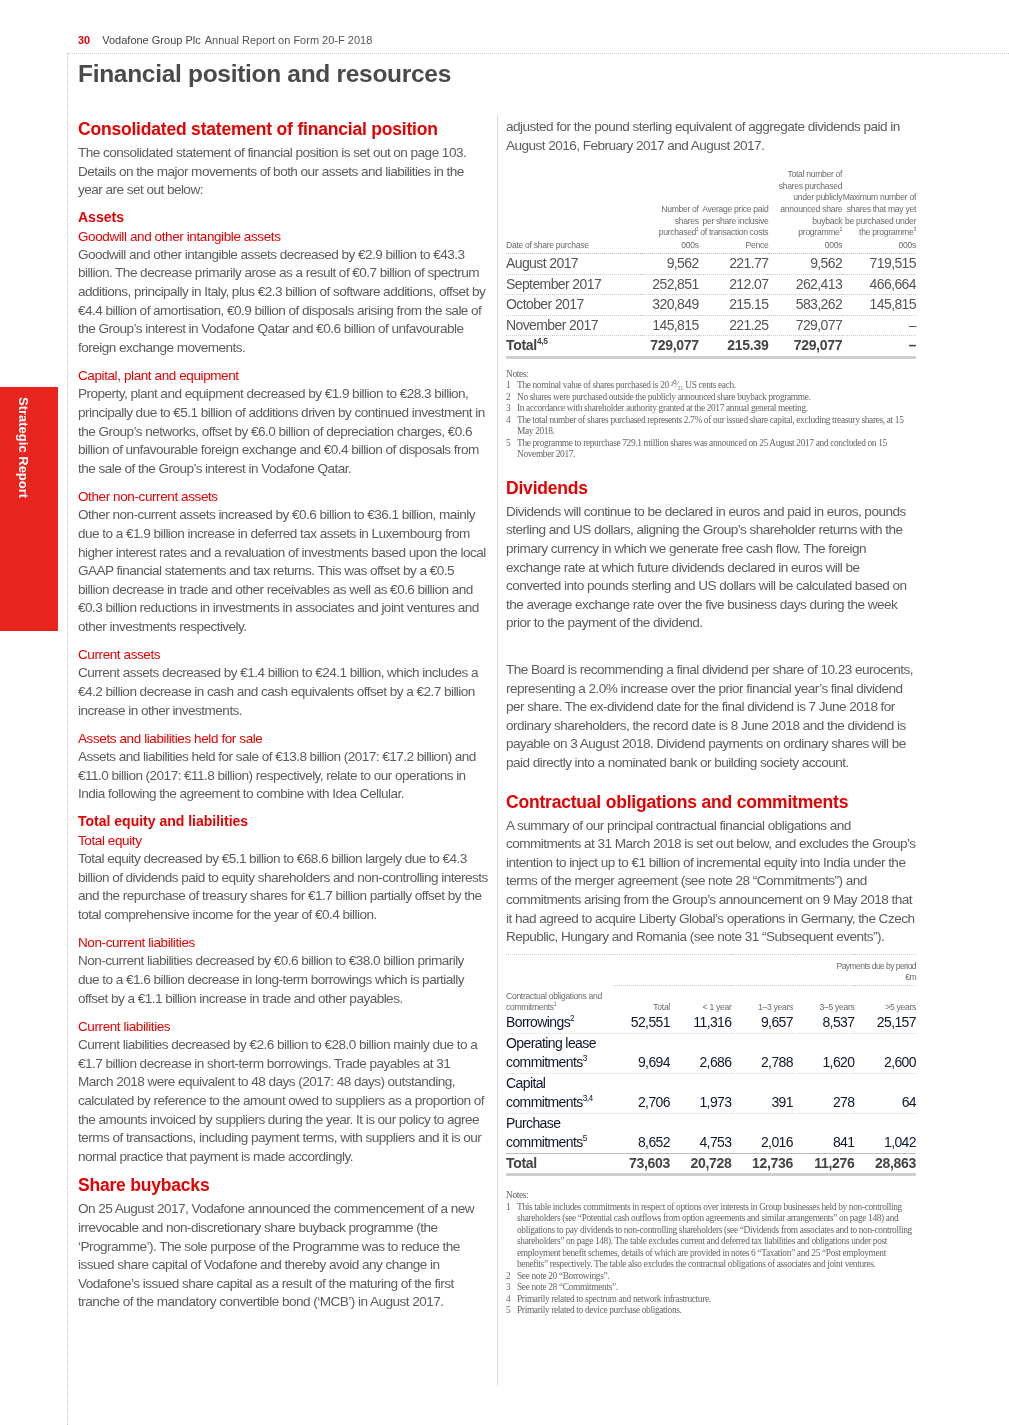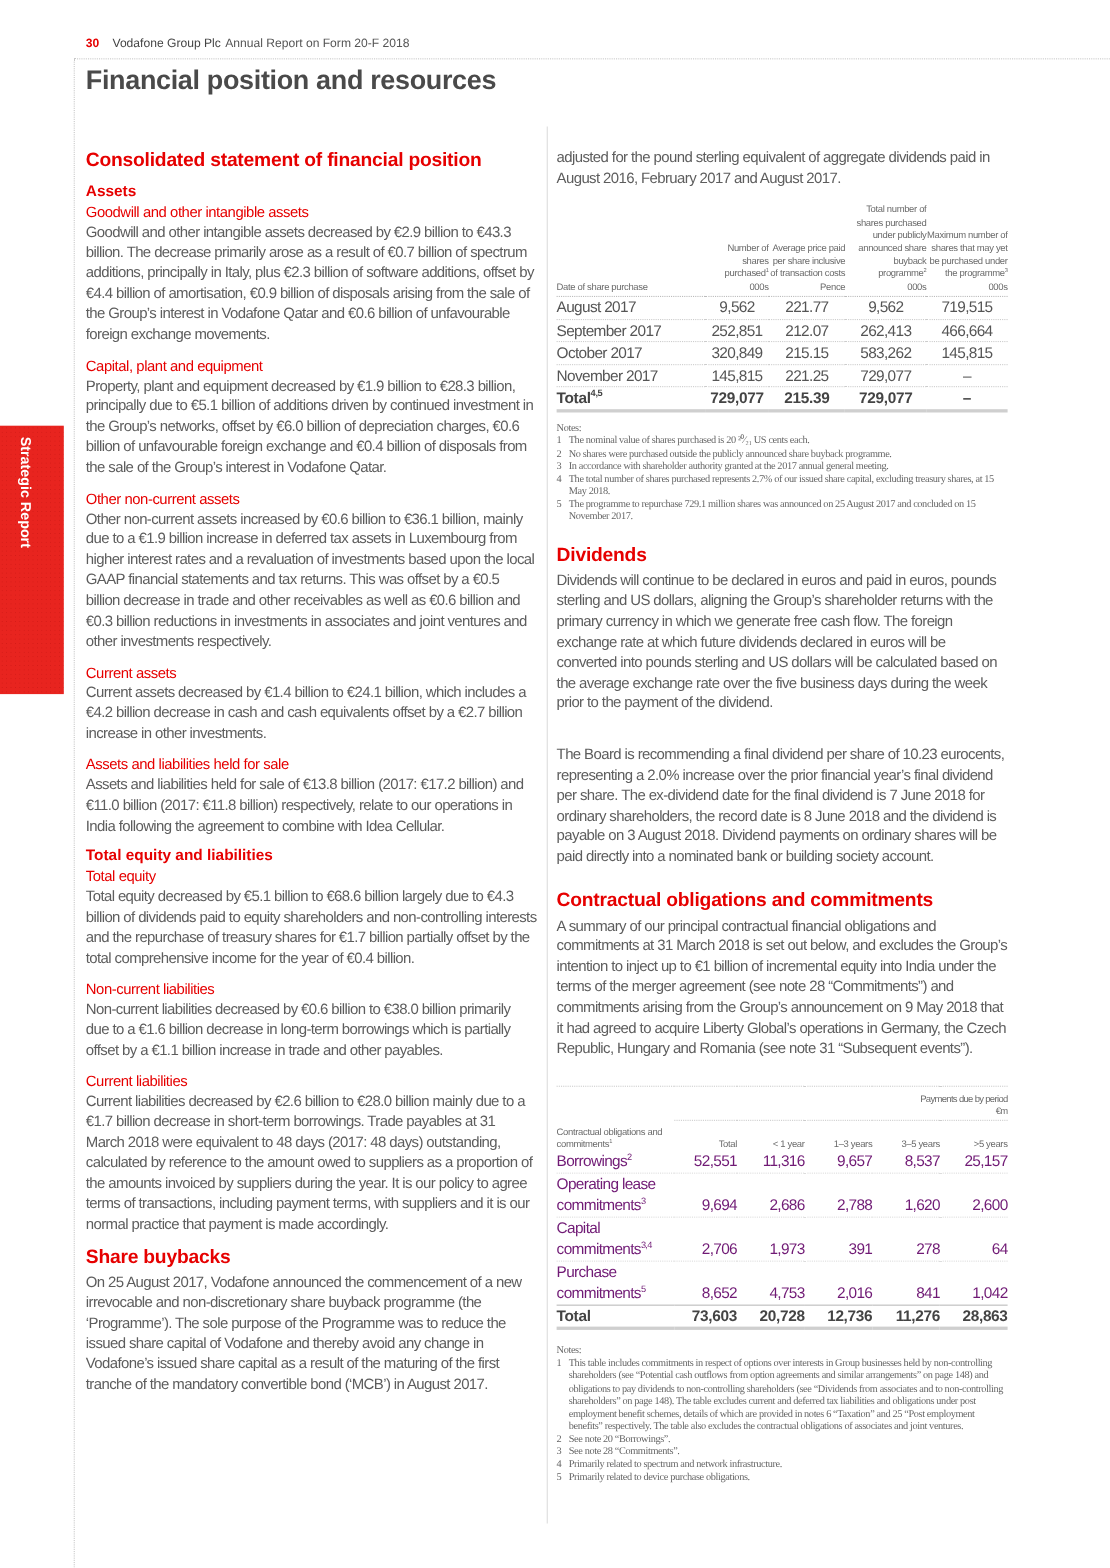--- a/index.html
+++ b/index.html
@@ -11,73 +11,74 @@
   .topline .co { font-weight: normal; color: #444; margin-right: 4px; }
 
   .frame { position: absolute; left: 67px; top: 53px; width: 942px; height: 1372px;
            border-top: 1px dotted #c8c8c8; border-left: 1px dotted #c8c8c8; }
   .page-title { position: absolute; left: 78px; top: 60px; font-size: 24.5px; font-weight: bold; color: #4a4a4a; letter-spacing: -0.3px; }
 
   .side-tab { position: absolute; left: 0; top: 387px; width: 58px; height: 244px; background: #e8241f;
               background-image: radial-gradient(rgba(150,0,0,0.25) 0.6px, transparent 0.7px); background-size: 4px 4px; }
   .side-tab span { position: absolute; left: 16px; top: 10px; writing-mode: vertical-rl; color: #fff; font-weight: bold; font-size: 13px; }
 
-  .col { position: absolute; top: 134px; }
+  .col { position: absolute; top: 118px; }
   .col-left { left: 78px; width: 410px; }
   .col-right { left: 506px; width: 410px; }
   .divider { position: absolute; left: 497px; top: 115px; width: 0; height: 1270px; border-left: 1px solid #dcdcdc; }
 
   .h1 { color: #e60000; font-weight: bold; font-size: 17.5px; line-height: 22px; letter-spacing: -0.2px; }
   .h2 { color: #e60000; font-weight: bold; font-size: 14px; line-height: 18px; margin-top: 8px; }
   .h3 { color: #e60000; font-size: 13.5px; line-height: 18px; margin-top: 10px; letter-spacing: -0.4px; }
   .h3.tight { margin-top: 2px; }
   .p { font-size: 13.6px; line-height: 18.6px; letter-spacing: -0.55px; color: #5d5d5d; }
   .p.gap { margin-top: 28px; }
   .h1 + .p { margin-top: 4px; }
 
   table { border-collapse: collapse; width: 100%; }
   .t1 { margin-top: 14px; }
   .t1 th { font-weight: normal; font-size: 8.6px; line-height: 11.6px; color: #6a6a6a; text-align: right; vertical-align: bottom; letter-spacing: -0.3px; padding: 0; }
   .t1 th.first { text-align: left; }
   .t1 tr.units th { border-bottom: 1px dotted #bbb; padding-bottom: 2px; padding-top: 1px; }
-  .t1 td { font-size: 14px; line-height: 19.5px; text-align: center; letter-spacing: -0.6px; color: #555; border-bottom: 1px dotted #ccc; padding: 0; }
+  .t1 td { font-size: 14px; line-height: 19.5px; text-align: right; letter-spacing: -0.6px; color: #555; border-bottom: 1px dotted #ccc; padding: 0; }
   .t1 td.first { text-align: left; }
   .t1 tr.total td { font-weight: bold; color: #444; border-bottom: 3px solid #cfcfcf; letter-spacing: -0.3px; }
   sup { font-size: 0.6em; vertical-align: super; line-height: 0; }
 
   .notes { margin-top: 10px; font-size: 9.4px; line-height: 11.5px; color: #666; letter-spacing: -0.35px; font-family: Liberation Serif, serif; }
   .notes .note { display: flex; }
   .notes .note .n { width: 11px; flex: none; }
 
   .t2 { margin-top: 4px; }
   .t2 .period { font-size: 8.6px; line-height: 11px; color: #6a6a6a; text-align: right; border-top: 1px dotted #ccc; padding-top: 6px; }
   .t2 .period-row td { border-bottom: 1px dotted #ccc; }
   .t2 th { font-weight: normal; font-size: 8.6px; line-height: 11px; color: #6a6a6a; text-align: right; vertical-align: bottom; letter-spacing: -0.3px; padding: 0; }
   .t2 th.first { text-align: left; padding-top: 6px; }
-  .t2 td { font-size: 14px; line-height: 19.5px; text-align: right; letter-spacing: -0.6px; color: #701a75; vertical-align: bottom; padding: 0; border-bottom: 1px dotted #ddd; }
+  .t2 td { font-size: 14px; line-height: 19.5px; text-align: right; letter-spacing: -0.6px; color: #0f172a; vertical-align: bottom; padding: 0; border-bottom: 1px dotted #ddd; }
   .t2 td.first { text-align: left; }
   .t2 tr.total td { font-weight: bold; color: #444; border-top: 1px solid #bbb; border-bottom: 3px solid #cfcfcf; letter-spacing: -0.3px; }
 </style>
 </head>
 <body>
 
 <div class="topline">
   <span class="pnum">30</span><span class="co">Vodafone Group Plc</span><span>Annual Report on Form 20-F 2018</span>
 </div>
 <div class="frame"></div>
 <div class="page-title">Financial position and resources</div>
 
 <div class="side-tab">
   <span>Strategic Report</span>
 </div>
 
 <div class="divider"></div>
 
 <div class="col col-left">
   <div class="h1">Consolidated statement of financial position</div>
+  <div class="p">The consolidated statement of financial position is set out on page 103. Details on the major movements of both our assets and liabilities in the year are set out below:</div>
 
   <div class="h2">Assets</div>
   <div class="h3 tight">Goodwill and other intangible assets</div>
   <div class="p">Goodwill and other intangible assets decreased by €2.9 billion to €43.3 billion. The decrease primarily arose as a result of €0.7 billion of spectrum additions, principally in Italy, plus €2.3 billion of software additions, offset by €4.4 billion of amortisation, €0.9 billion of disposals arising from the sale of the Group’s interest in Vodafone Qatar and €0.6 billion of unfavourable foreign exchange movements.</div>
 
   <div class="h3">Capital, plant and equipment</div>
   <div class="p">Property, plant and equipment decreased by €1.9 billion to €28.3 billion, principally due to €5.1 billion of additions driven by continued investment in the Group’s networks, offset by €6.0 billion of depreciation charges, €0.6 billion of unfavourable foreign exchange and €0.4 billion of disposals from the sale of the Group’s interest in Vodafone Qatar.</div>
 
   <div class="h3">Other non-current assets</div>
   <div class="p">Other non-current assets increased by €0.6 billion to €36.1 billion, mainly due to a €1.9 billion increase in deferred tax assets in Luxembourg from higher interest rates and a revaluation of investments based upon the local GAAP financial statements and tax returns. This was offset by a €0.5 billion decrease in trade and other receivables as well as €0.6 billion and €0.3 billion reductions in investments in associates and joint ventures and other investments respectively.</div>
@@ -187,21 +188,21 @@
       </div>
   </div>
 
   <div class="h1" style="margin-top:16px">Dividends</div>
   <div class="p">Dividends will continue to be declared in euros and paid in euros, pounds sterling and US dollars, aligning the Group’s shareholder returns with the primary currency in which we generate free cash flow. The foreign exchange rate at which future dividends declared in euros will be converted into pounds sterling and US dollars will be calculated based on the average exchange rate over the five business days during the week prior to the payment of the dividend.</div>
   <div class="p gap">The Board is recommending a final dividend per share of 10.23 eurocents, representing a 2.0% increase over the prior financial year’s final dividend per share. The ex-dividend date for the final dividend is 7 June 2018 for ordinary shareholders, the record date is 8 June 2018 and the dividend is payable on 3 August 2018. Dividend payments on ordinary shares will be paid directly into a nominated bank or building society account.</div>
 
   <div class="h1" style="margin-top:18px">Contractual obligations and commitments</div>
   <div class="p">A summary of our principal contractual financial obligations and commitments at 31 March 2018 is set out below, and excludes the Group’s intention to inject up to €1 billion of incremental equity into India under the terms of the merger agreement (see note 28 “Commitments”) and commitments arising from the Group’s announcement on 9 May 2018 that it had agreed to acquire Liberty Global’s operations in Germany, the Czech Republic, Hungary and Romania (see note 31 “Subsequent events”).</div>
 
-  <table class="t2" style="margin-top:24px">
+  <table class="t2" style="margin-top:7px">
     <thead>
       <tr class="period-row">
         <td style="width:26%;border-bottom:none;border-top:1px dotted #ccc"></td>
         <td colspan="5" class="period">
           <div>Payments due by period</div>
           <div style="padding-bottom:2px">€m</div>
         </td>
       </tr>
       <tr>
         <th class="first"><span>Contractual obligations and commitments</span><sup>1</sup></th>

